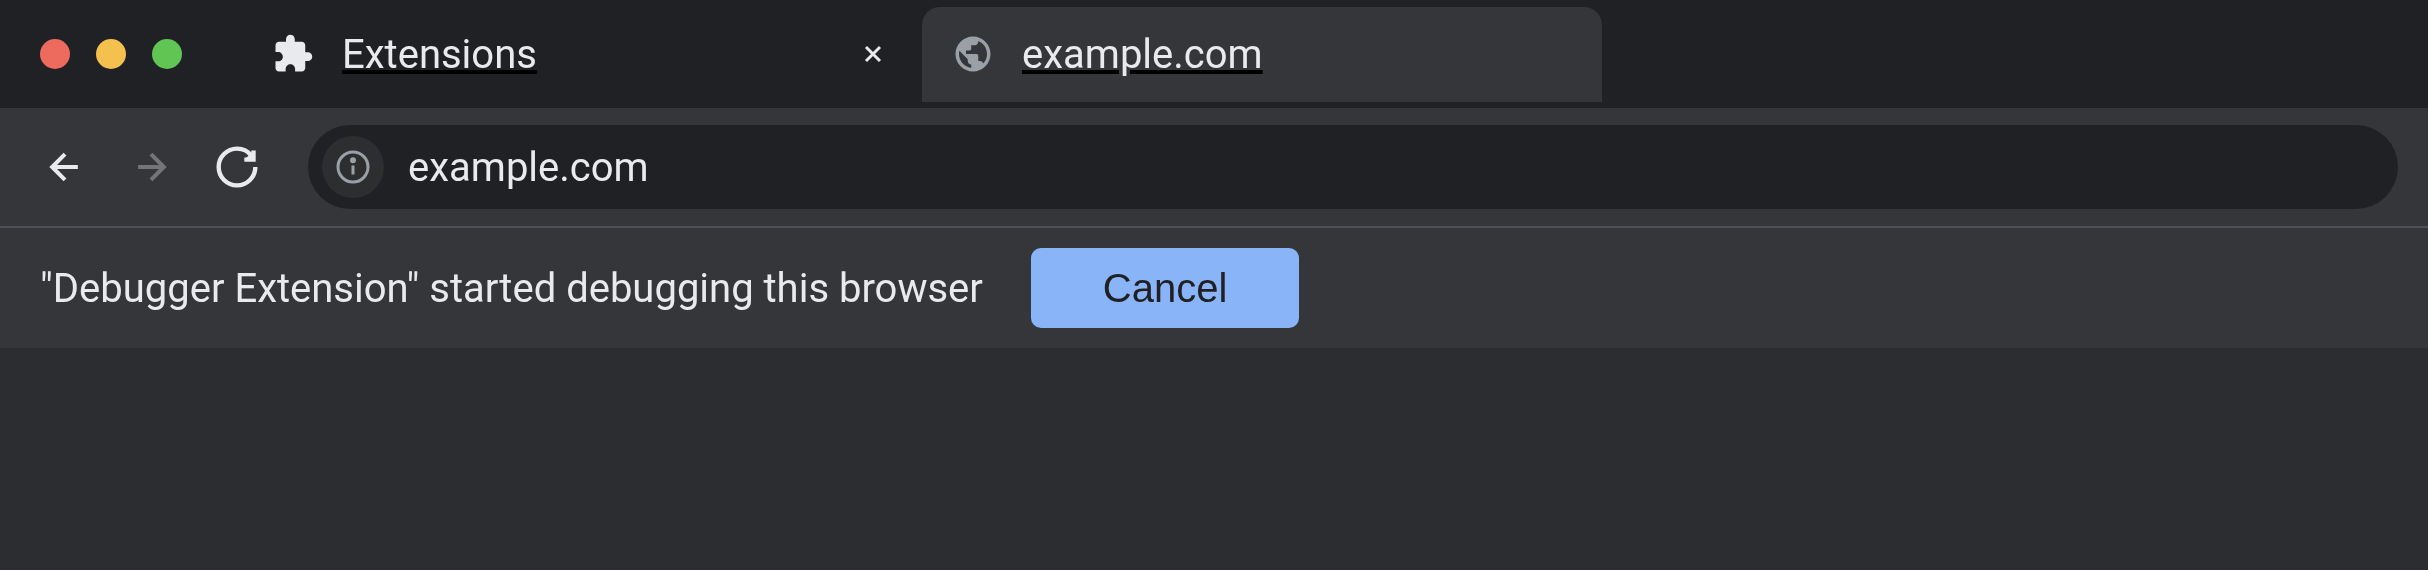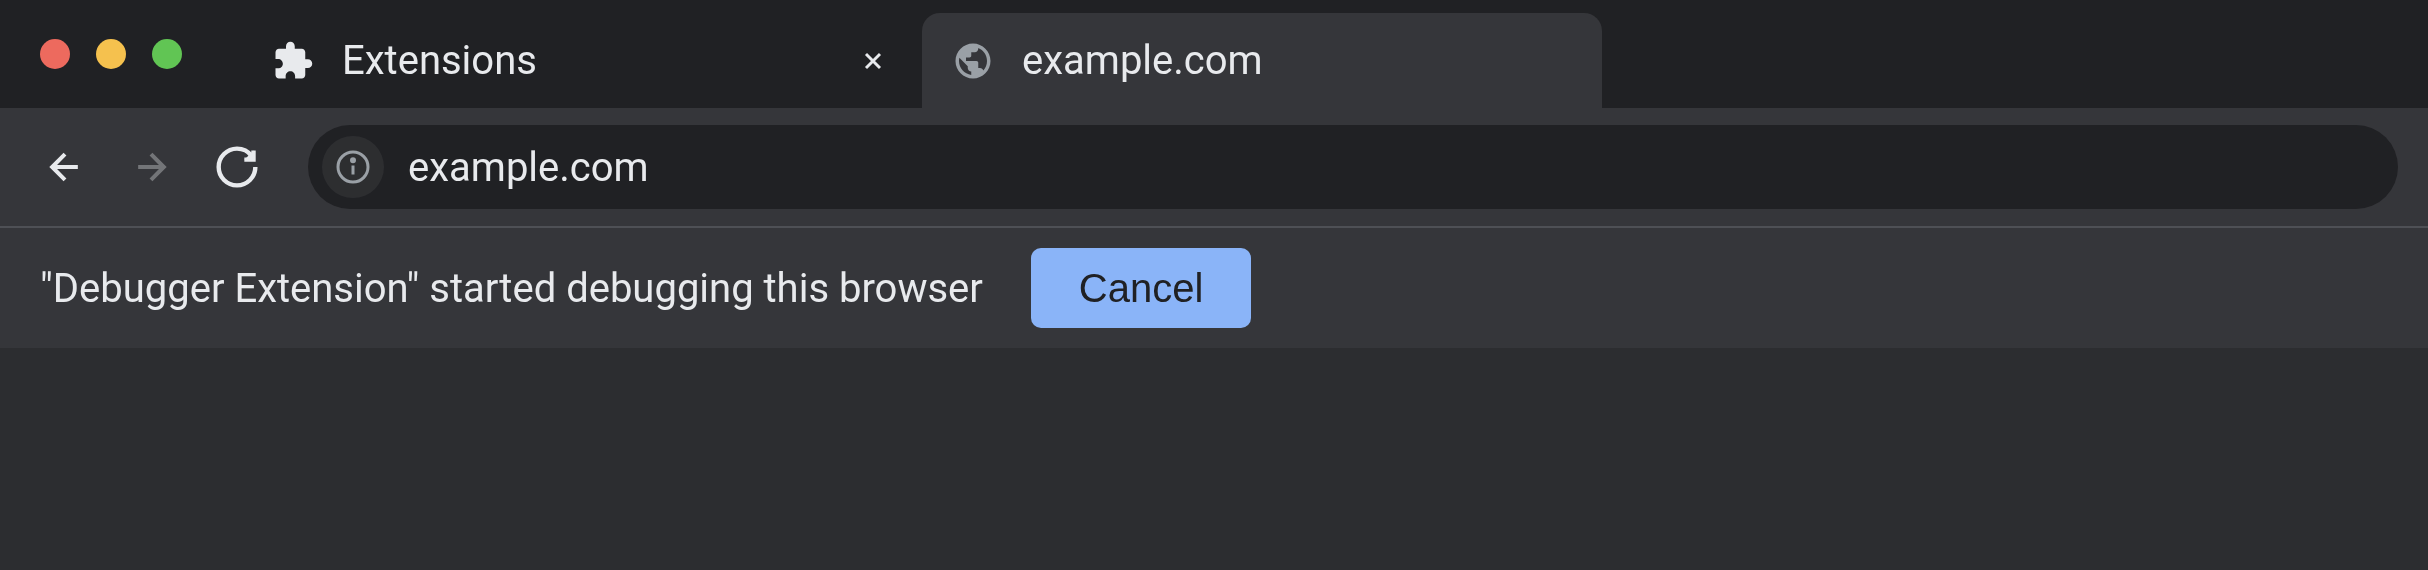--- a/index.html
+++ b/index.html
@@ -33,21 +33,22 @@
       border-radius: 50%;
     }
     .traffic-light.close { background: #ed6a5e; }
     .traffic-light.minimize { background: #f5c14e; }
     .traffic-light.maximize { background: #61c554; }
     
     .tabs {
       display: flex;
       margin-left: 60px;
       height: 100%;
-      align-items: flex-end;
+      align-items: center;
+      text-decoration: underline;
     }
     .tab {
       height: 95px;
       display: flex;
       align-items: center;
       padding: 0 30px 0 30px;
       gap: 28px;
       font-size: 40px;
       color: #e8eaed;
       border-radius: 18px 18px 0 0;
@@ -149,21 +150,21 @@
       padding: 0 40px;
       gap: 48px;
     }
     .info-text {
       font-size: 40px;
       color: #e8eaed;
       font-weight: 400;
     }
     .cancel-button {
       height: 80px;
-      padding: 0 48px;
+      padding: 0 72px;
       background: #8ab4f8;
       color: #202124;
       font-size: 40px;
       font-weight: 500;
       border: none;
       border-radius: 10px;
       cursor: pointer;
       display: flex;
       align-items: center;
       justify-content: center;

